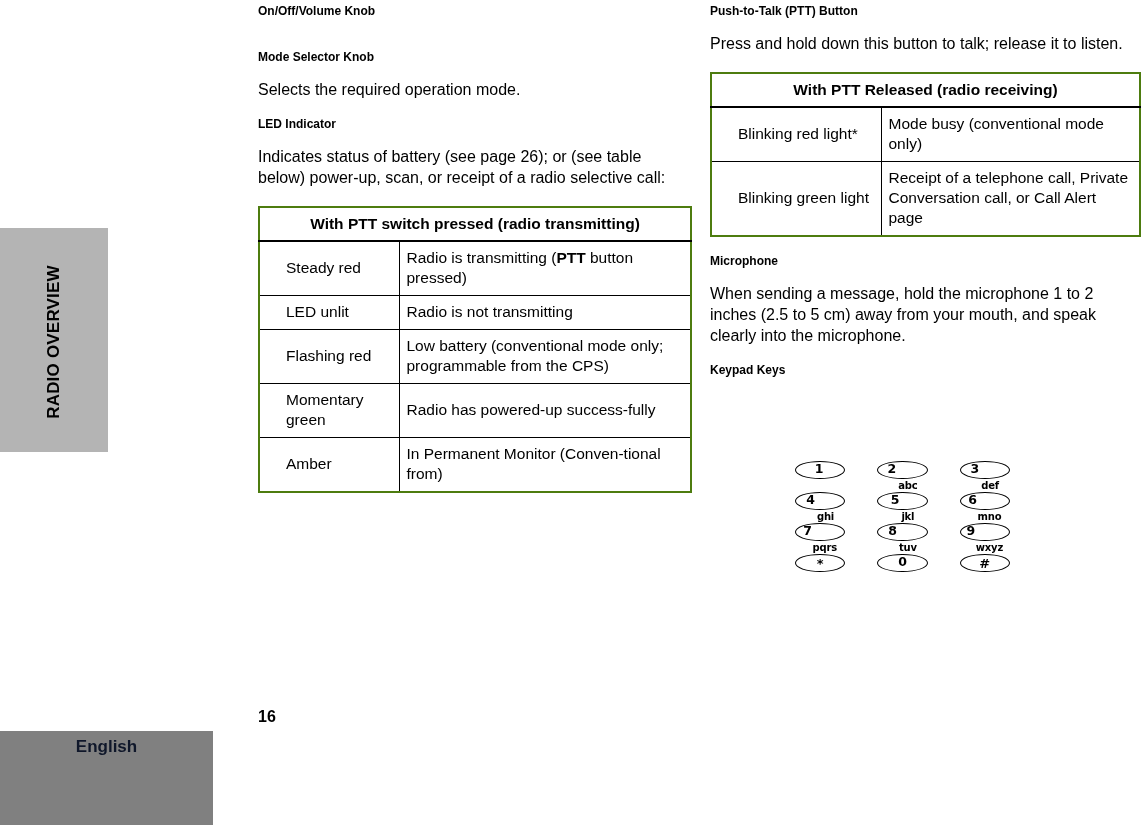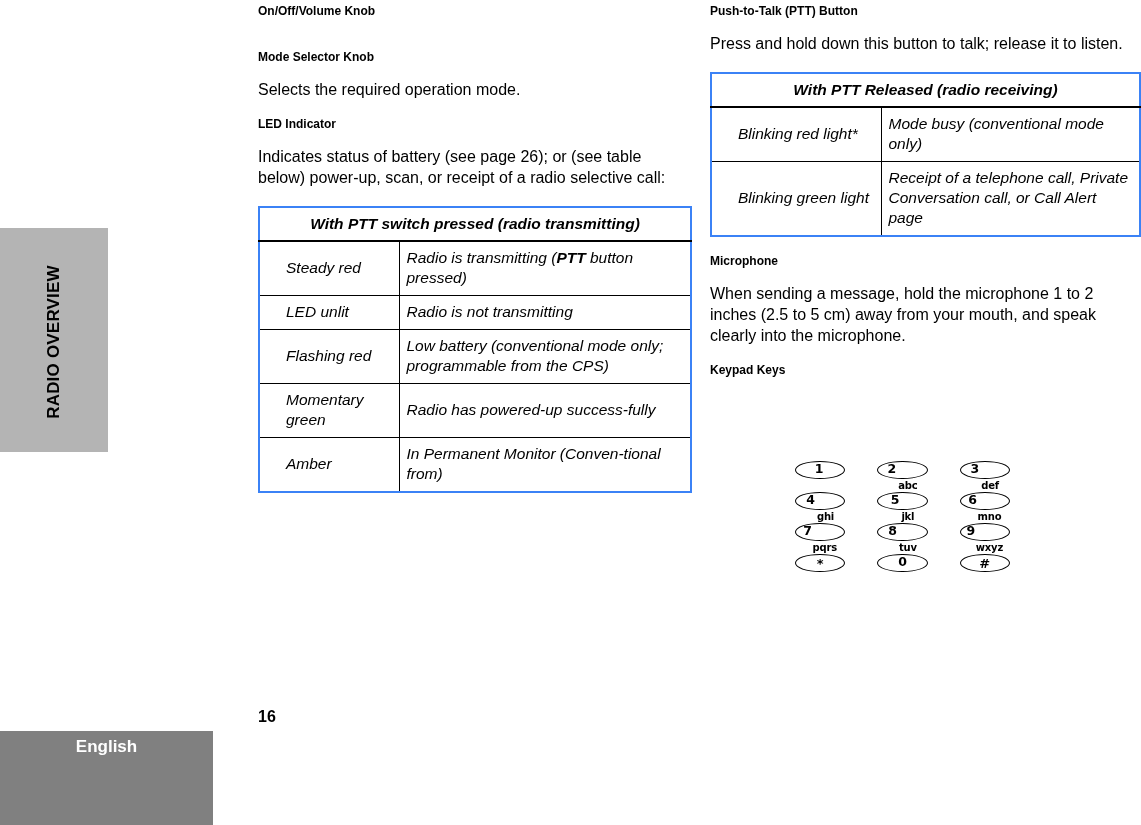--- a/index.html
+++ b/index.html
@@ -52,21 +52,21 @@
     width: 213px;
     height: 94px;
     background: #808080;
   }
   .footer-label {
     position: absolute;
     left: 0;
     top: 6px;
     width: 213px;
     text-align: center;
-    color: #ffffff;
+    color: #0f172a;
     font-size: 17px;
     font-weight: bold;
   }
   .page-number {
     position: absolute;
     left: 258px;
     top: 708px;
     font-size: 16px;
     font-weight: bold;
   }
@@ -94,24 +94,23 @@
   }
 
   .sp-head-first { height: 1px; }
   .sp-after-head { height: 12px; }
   .sp-after-para { height: 14px; }
   .sp-before-table { height: 18px; }
 
   
   table.info {
     border-collapse: collapse;
-    border: 2px solid #3b82f6;
+    border: 2px solid #4d7c0f;
     table-layout: fixed;
     width: 100%;
-    font-style: italic;
   }
   table.info th.caption {
     border: none;
     border-bottom: 2px solid #000;
     font-size: 15.5px;
     font-weight: bold;
     text-align: center;
     padding: 6px 4px 7px 4px;
     line-height: 19px;
   }

